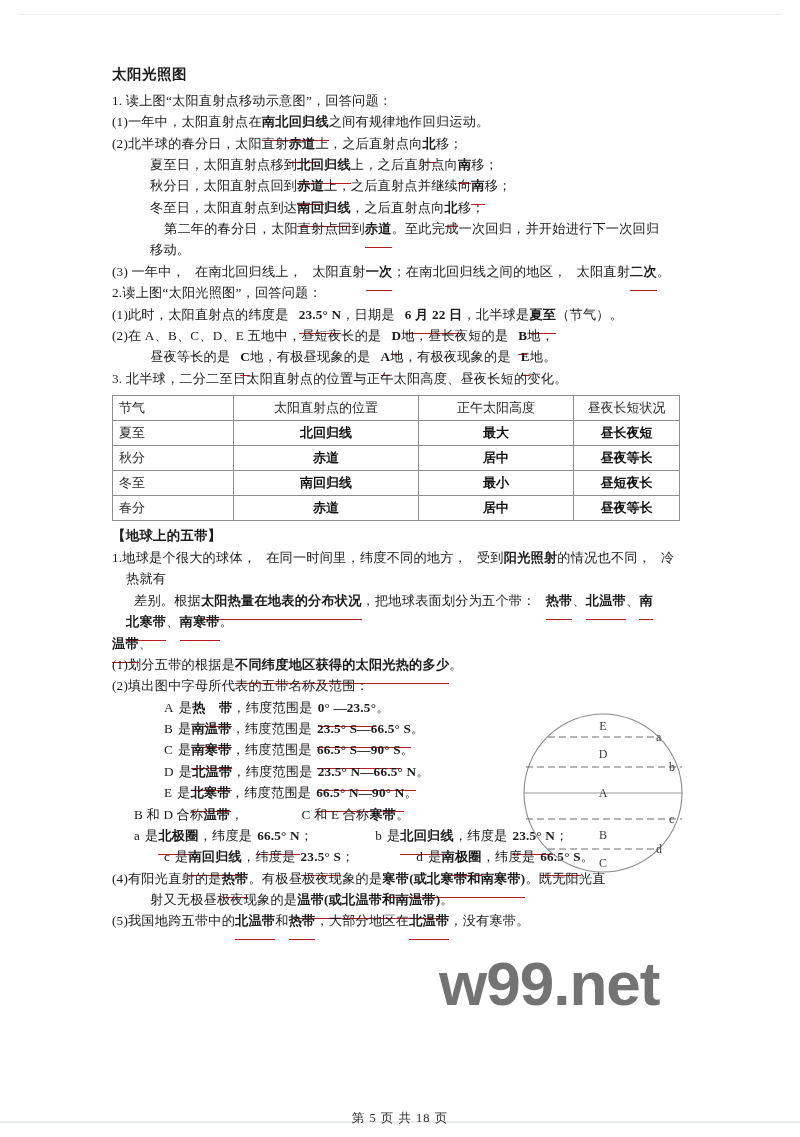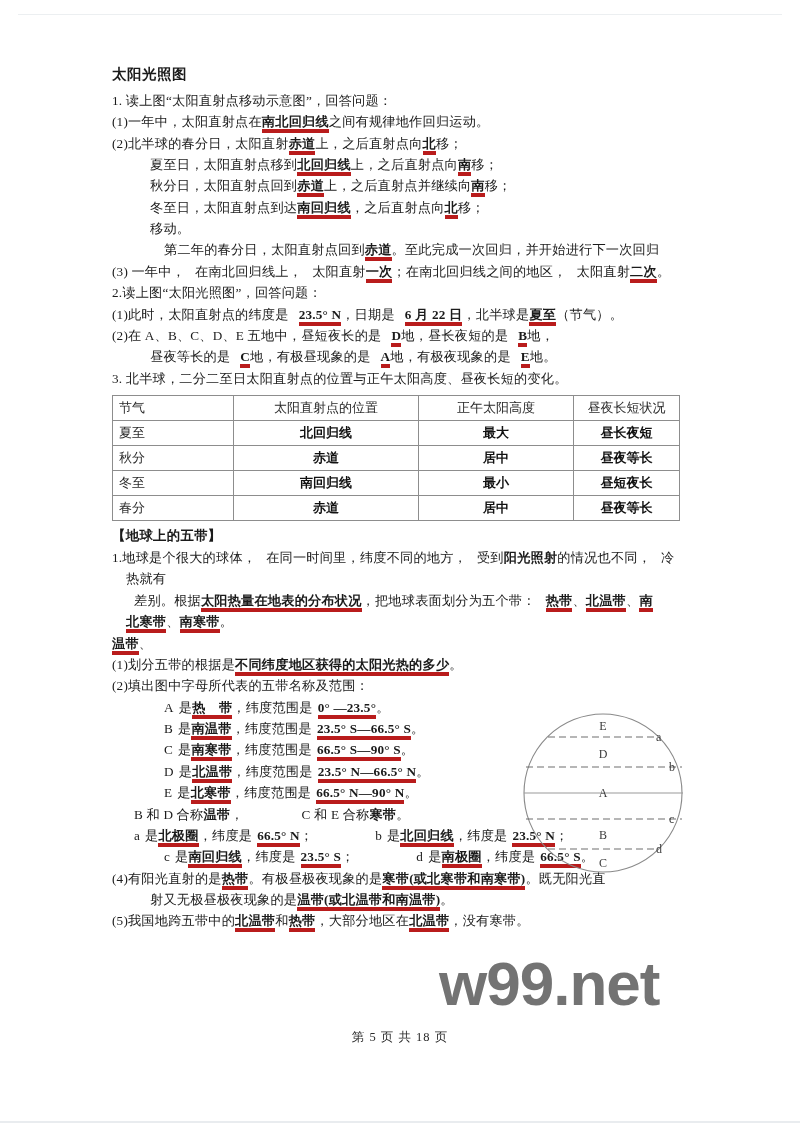--- a/index.html
+++ b/index.html
@@ -45,21 +45,21 @@
     letter-spacing: -1px;
     color: #737373;
     white-space: nowrap;
     user-select: none;
     z-index: 0;
     margin-left: 21px;
   }
   .footer {
     position: absolute;
     left: 0; right: 0;
-    top: 1029px;
+    top: 1110px;
     text-align: center;
     font-size: 12.5px;
     font-family: "Liberation Serif", "DejaVu Serif", serif;
     color: #2b2b2b;
     letter-spacing: 1px;
     z-index: 2;
   }
   h1.doc-title {
     font-size: 14.5px;
     font-weight: bold;
@@ -73,22 +73,22 @@
     margin: 0;
     white-space: nowrap;
     letter-spacing: 0.2px;
   }
   .ind2 { padding-left: 38px; }
   .ind3 { padding-left: 22px; }
   .ind4 { padding-left: 52px; }
   .ind5 { padding-left: 14px; }
   b.ans {
     font-weight: bold;
-    border-bottom: 4px solid #b91c1c;
-    padding-bottom: 0px;
+    border-bottom: 1px solid #b91c1c;
+    padding-bottom: 11px;
   }
   b.nb {
     font-weight: bold;
   }
   table.tbl {
     border-collapse: collapse;
     width: 568px;
     margin: 6px 0 6px 0;
     font-size: 13px;
     table-layout: fixed;
@@ -154,24 +154,24 @@
     </p>
 
     <p class="line ind2">
       <span>秋分日，太阳直射点回到</span><b class="ans">赤道</b><span>上，之后直射点并继续向</span><b class="ans">南</b><span>移；</span>
     </p>
 
     <p class="line ind2">
       <span>冬至日，太阳直射点到达</span><b class="ans">南回归线</b><span>，之后直射点向</span><b class="ans">北</b><span>移；</span>
     </p>
 
+    <p class="line ind4">
+      <span>第二年的春分日，太阳直射点回到</span><b class="ans">赤道</b><span>。至此完成一次回归，并开始进行下一次回归</span>
+    </p>
     <p class="line ind2">移动。</p>
-    <p class="line ind4">
-      <span>第二年的春分日，太阳直射点回到</span><b class="ans">赤道</b><span>。至此完成一次回归，并开始进行下一次回归</span>
-    </p>
 
     <p class="line">
       <span>(3) 一年中，</span><span class="sp"></span><span>在南北回归线上，</span><span class="sp"></span><span>太阳直射</span><b class="ans">一次</b><span>；在南北回归线之间的地区，</span><span class="sp"></span><span>太阳直射</span><b class="ans">二次</b><span>。</span>
     </p>
 
     <p class="line">2.读上图“太阳光照图”，回答问题：</p>
 
     <p class="line">
       <span>(1)此时，太阳直射点的纬度是</span><span class="sp"></span><b class="ans">23.5° N</b><span>，日期是</span><span class="sp"></span><b class="ans">6 月 22 日</b><span>，北半球是</span><b class="ans">夏至</b><span>（节气）。</span>
     </p>

